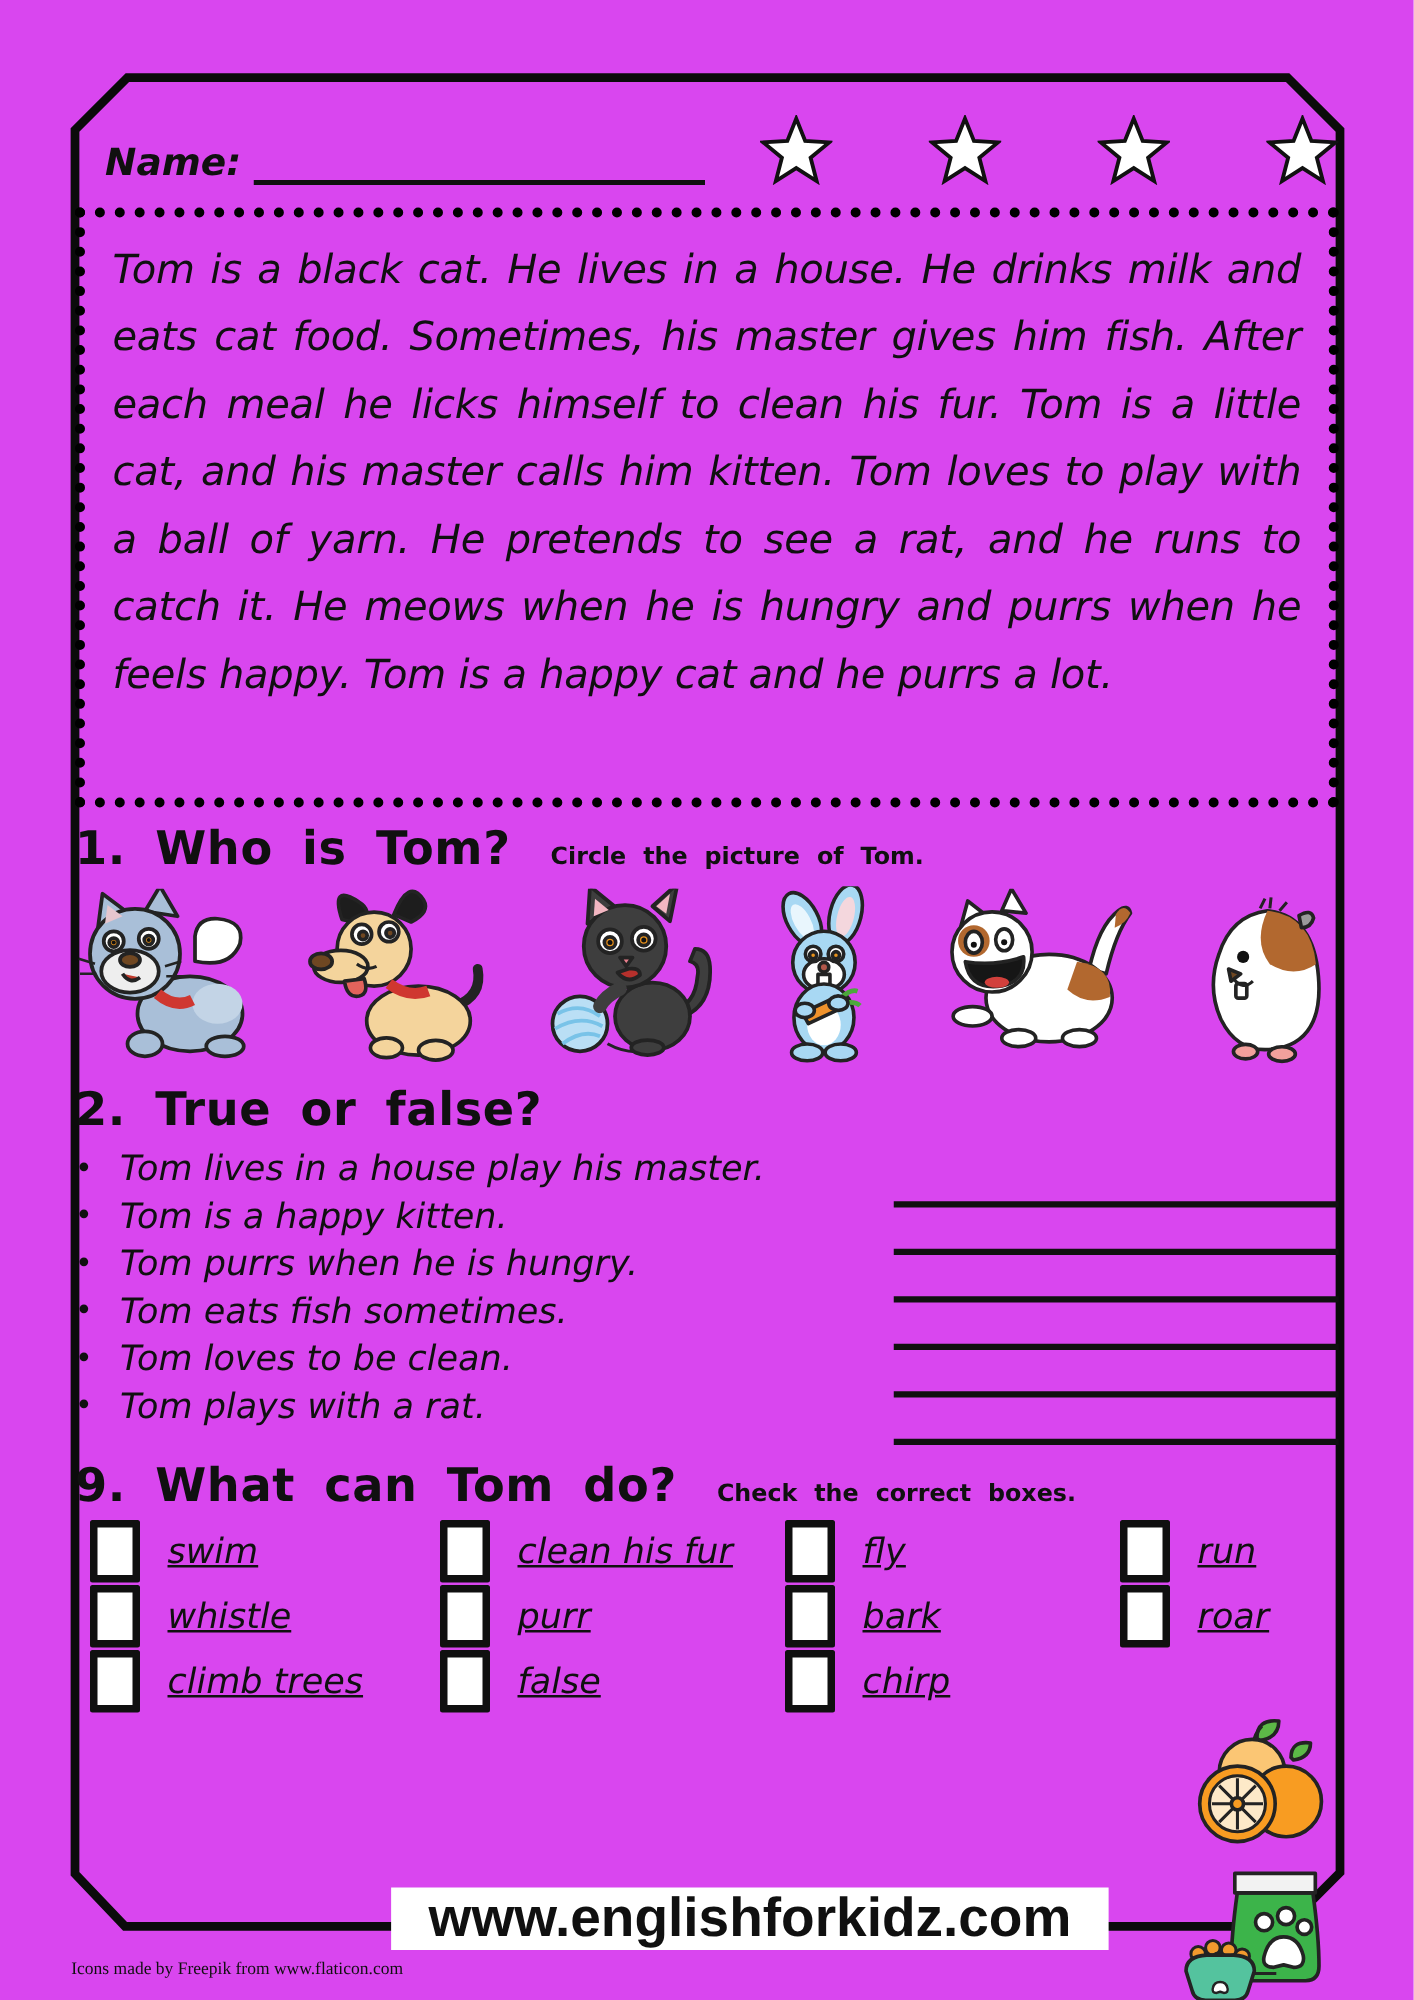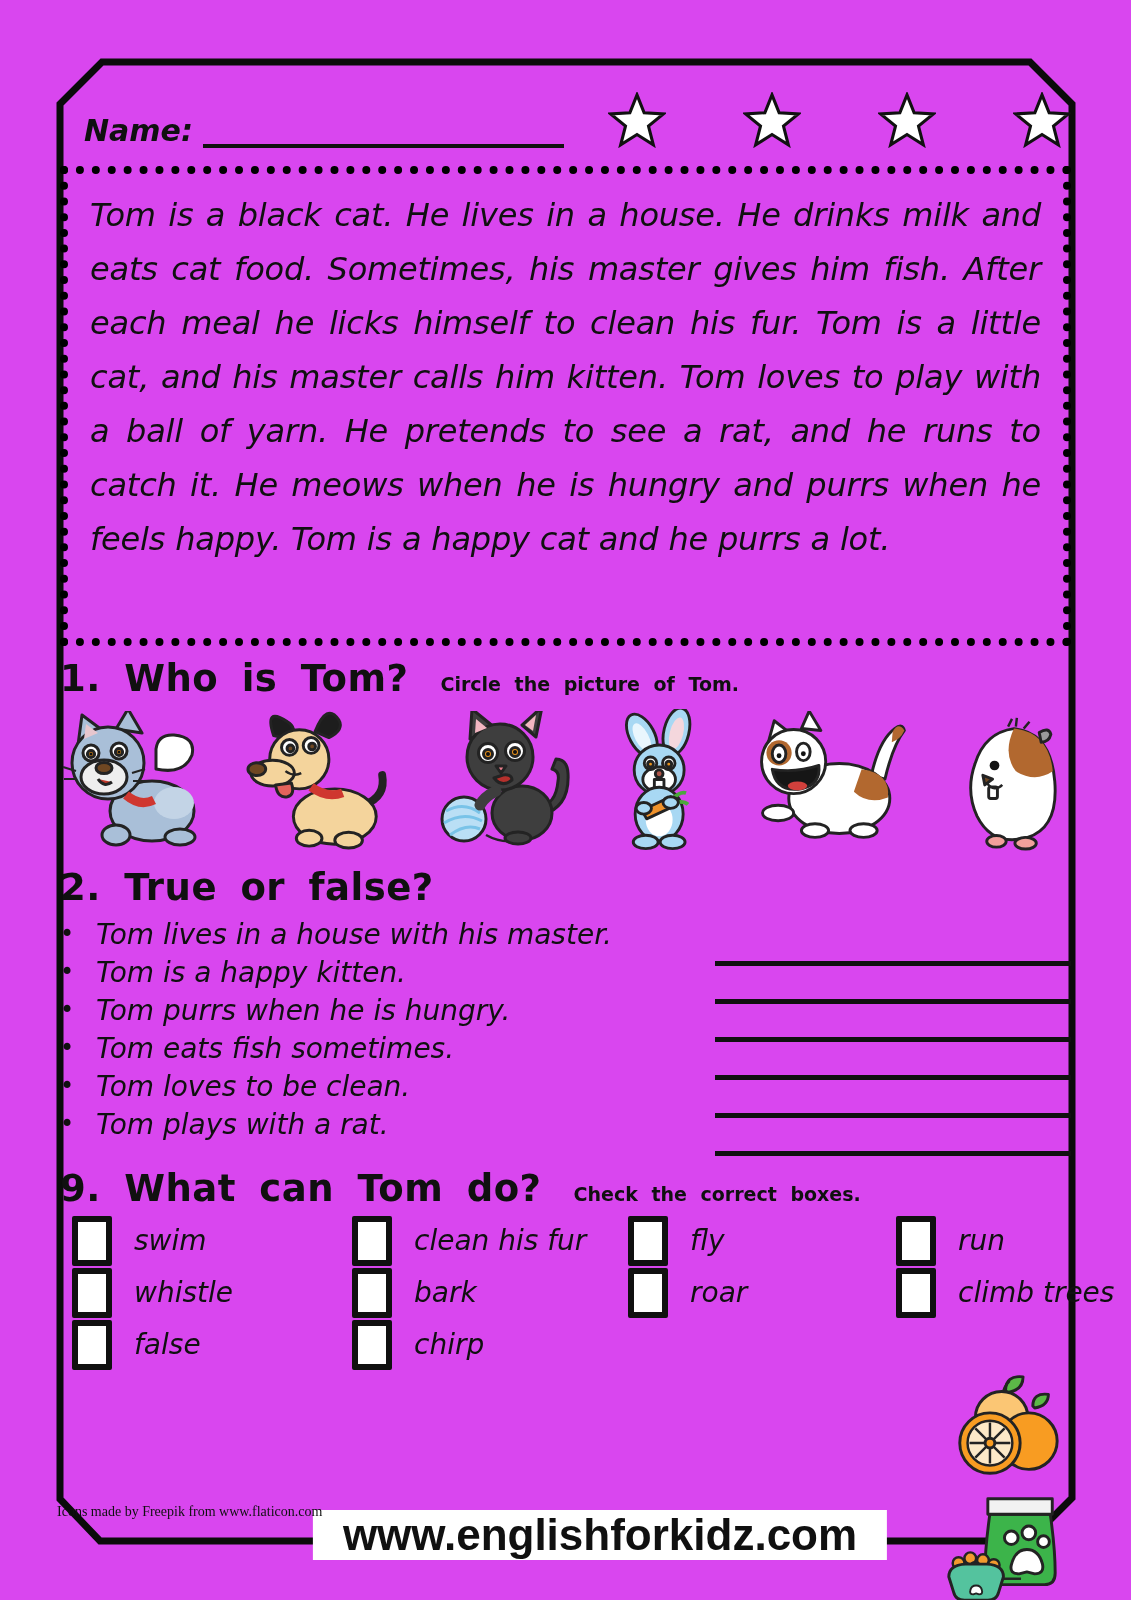--- a/index.html
+++ b/index.html
@@ -31,30 +31,30 @@
   .statements{width:630px;}
   .stmt{display:flex;align-items:center;height:38px;font-size:28px;font-style:italic;}
   .stmt .bullet{width:36px;font-size:24px;font-style:normal;}
   .answers{width:356px;margin-left:auto;padding-top:13px;}
   .ans-line{height:38px;border-bottom:5px solid #101010;box-sizing:border-box;}
 
   
   .cb-grid{display:grid;grid-template-columns:280px 276px 268px 1fr;row-gap:8px;margin:8px 0 0 12px;}
   .cb-cell{display:flex;align-items:center;gap:22px;height:44px;}
   .cb{width:28px;height:38px;border:6px solid #101010;border-radius:2px;background:#fff;flex:0 0 auto;}
-  .cb-label{font-size:28px;font-style:italic;white-space:nowrap;}
+  .cb-label{font-size:28px;font-style:italic;white-space:nowrap;text-decoration:underline;}
 
   
   .food-row{display:flex;justify-content:space-between;align-items:flex-end;height:132px;margin-top:4px;padding:0 8px;flex-direction:column;}
 
   
   .footer{position:absolute;left:600px;top:1510px;transform:translateX(-50%);background:#fff;
           padding:0 30px;font-family:Liberation Sans, sans-serif;font-weight:bold;
           font-size:44px;z-index:2;white-space:nowrap;}
-  .attribution{position:absolute;left:57px;top:1504px;font-family:"Liberation Serif","DejaVu Serif",serif;
+  .attribution{position:absolute;left:57px;top:1568px;font-family:"Liberation Serif","DejaVu Serif",serif;
           font-size:14px;z-index:2;}
   svg text{font-family:"DejaVu Sans","Liberation Sans",sans-serif;}
 </style>
 </head>
 <body>
 
 <div class="page">
 
   <svg class="border-svg" width="1131" height="1600">
     <path d="M102,62 H1030 L1072,104 V1498 L1029,1541 H100 L60,1499 V104 Z" fill="none" stroke="#0b0b0b" stroke-width="7"></path>
@@ -243,21 +243,21 @@
       </div>
     </div>
 
     <div class="q-head">
       <span class="q-title">2. True or false?</span>
     </div>
     <div class="q2-body">
       <div class="statements">
         <div class="stmt">
             <span class="bullet">•</span>
-            <span>Tom lives in a house with his master.</span>
+            <span>Tom lives in a house play his master.</span>
           </div>
         <div class="stmt">
             <span class="bullet">•</span>
             <span>Tom is a happy kitten.</span>
           </div>
         <div class="stmt">
             <span class="bullet">•</span>
             <span>Tom purrs when he is hungry.</span>
           </div>
         <div class="stmt">
@@ -300,20 +300,24 @@
           <div class="cb"></div>
           <span class="cb-label">fly</span>
         </div>
       <div class="cb-cell">
           <div class="cb"></div>
           <span class="cb-label">run</span>
         </div>
       <div class="cb-cell">
           <div class="cb"></div>
           <span class="cb-label">whistle</span>
+        </div>
+      <div class="cb-cell">
+          <div class="cb"></div>
+          <span class="cb-label">purr</span>
         </div>
       <div class="cb-cell">
           <div class="cb"></div>
           <span class="cb-label">bark</span>
         </div>
       <div class="cb-cell">
           <div class="cb"></div>
           <span class="cb-label">roar</span>
         </div>
       <div class="cb-cell">

